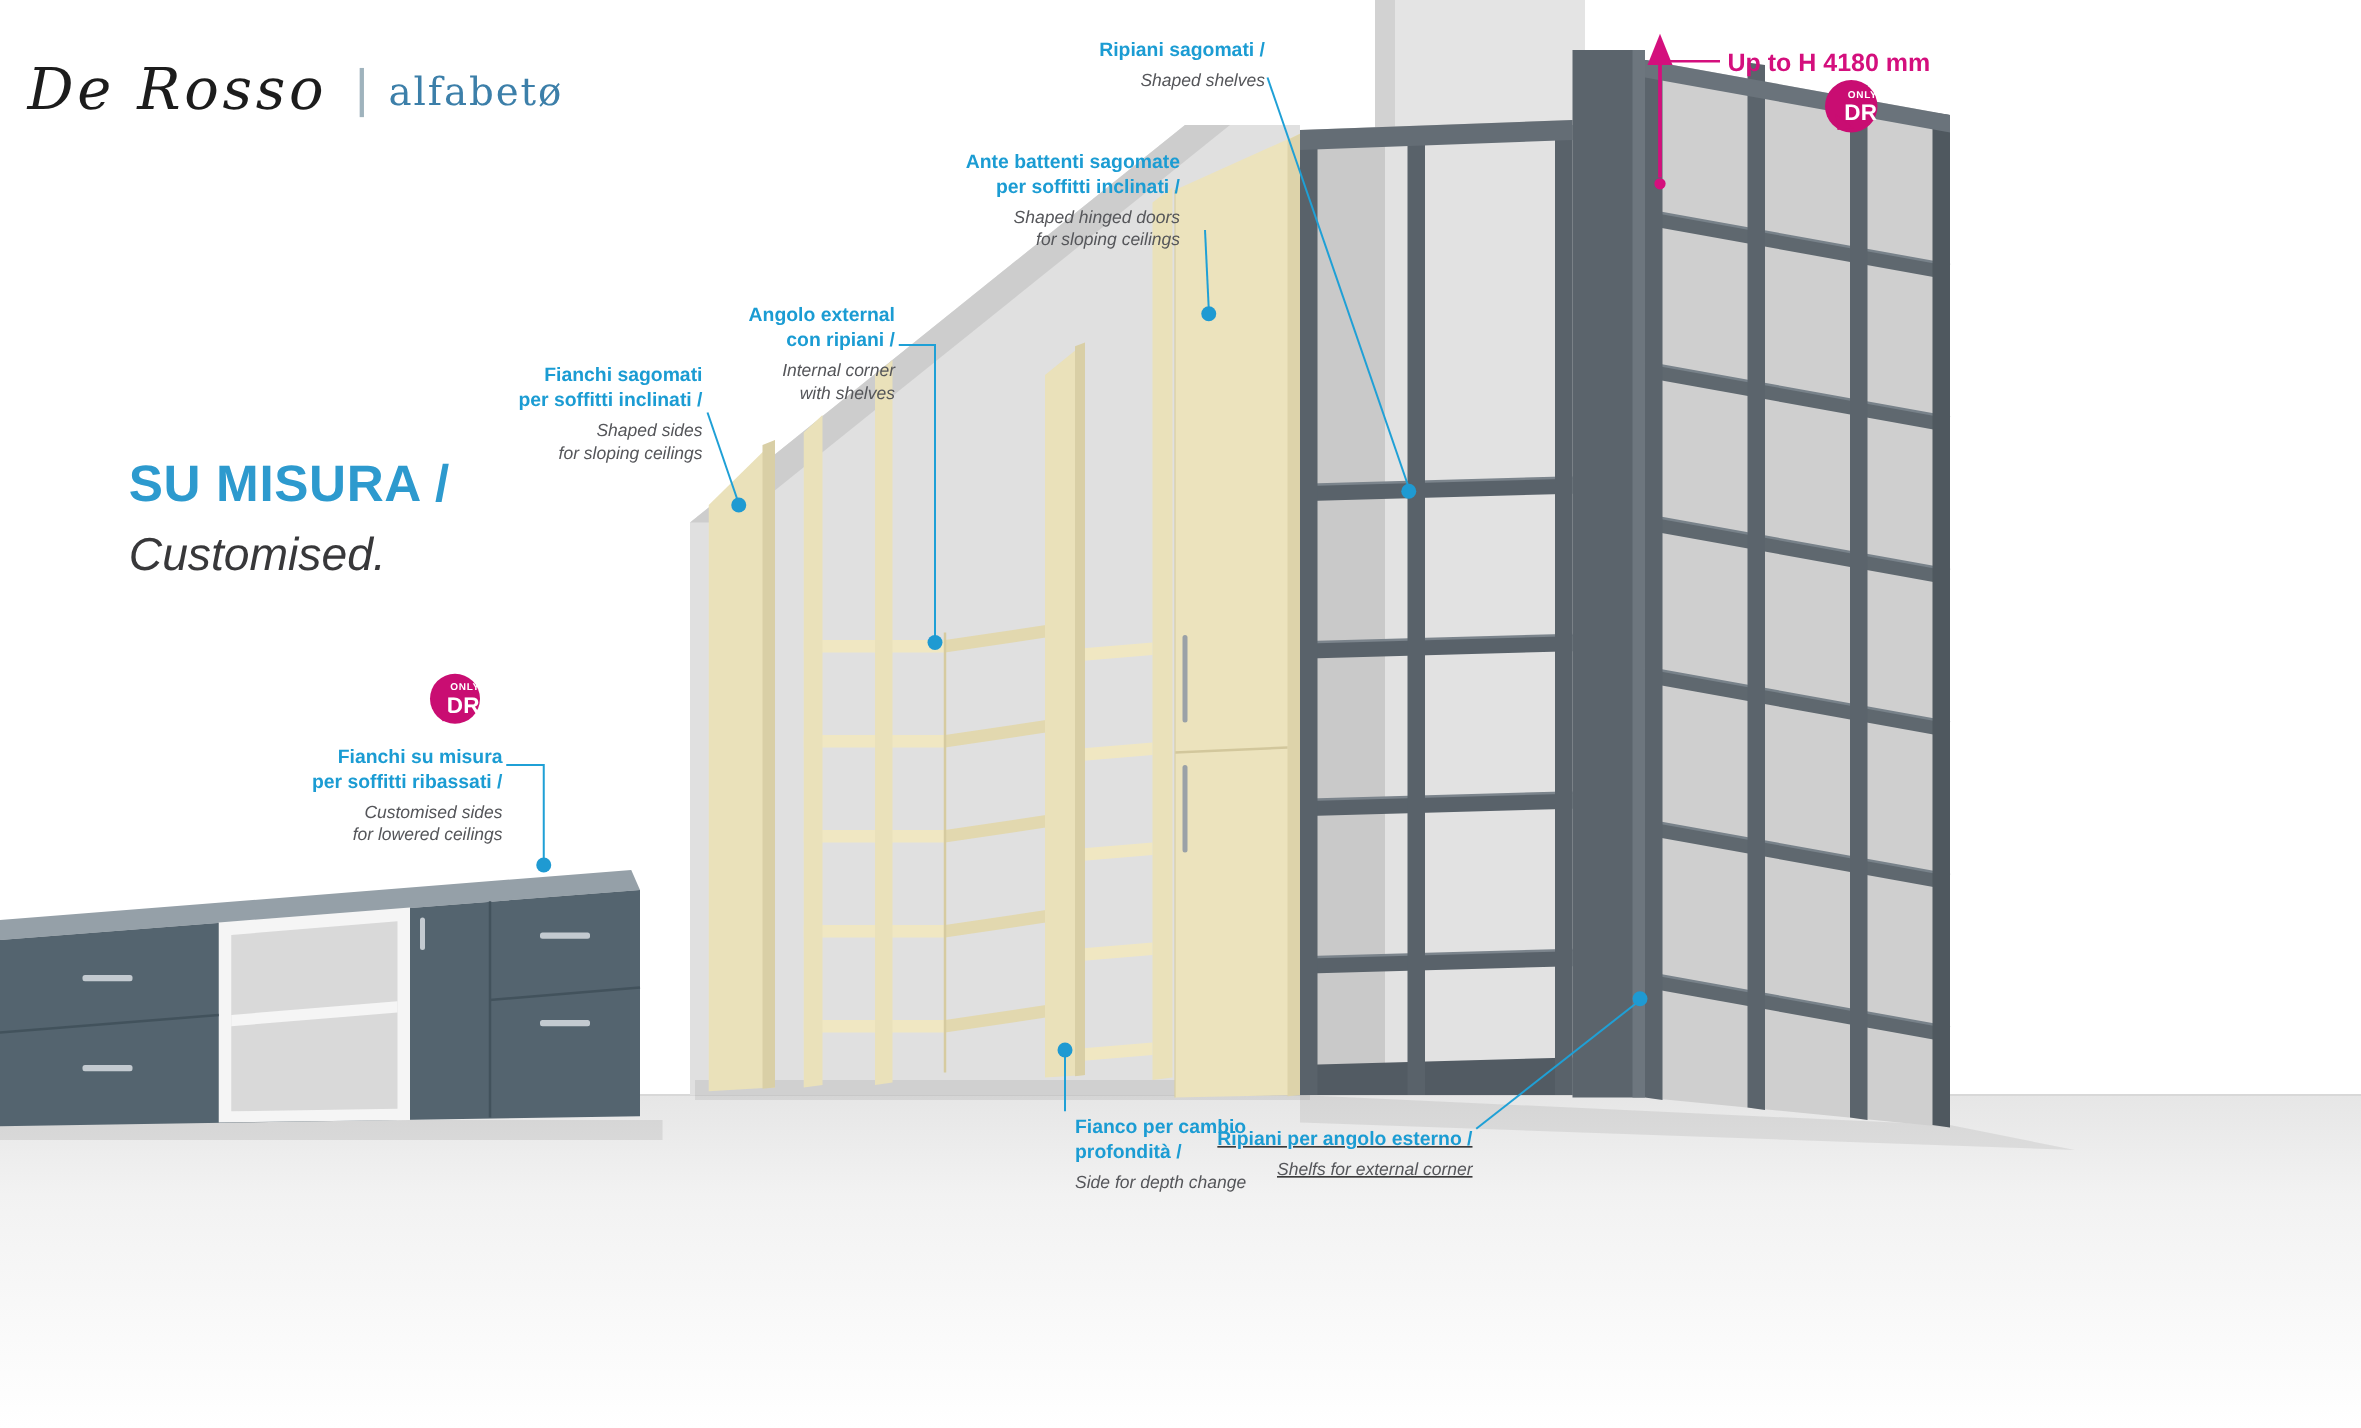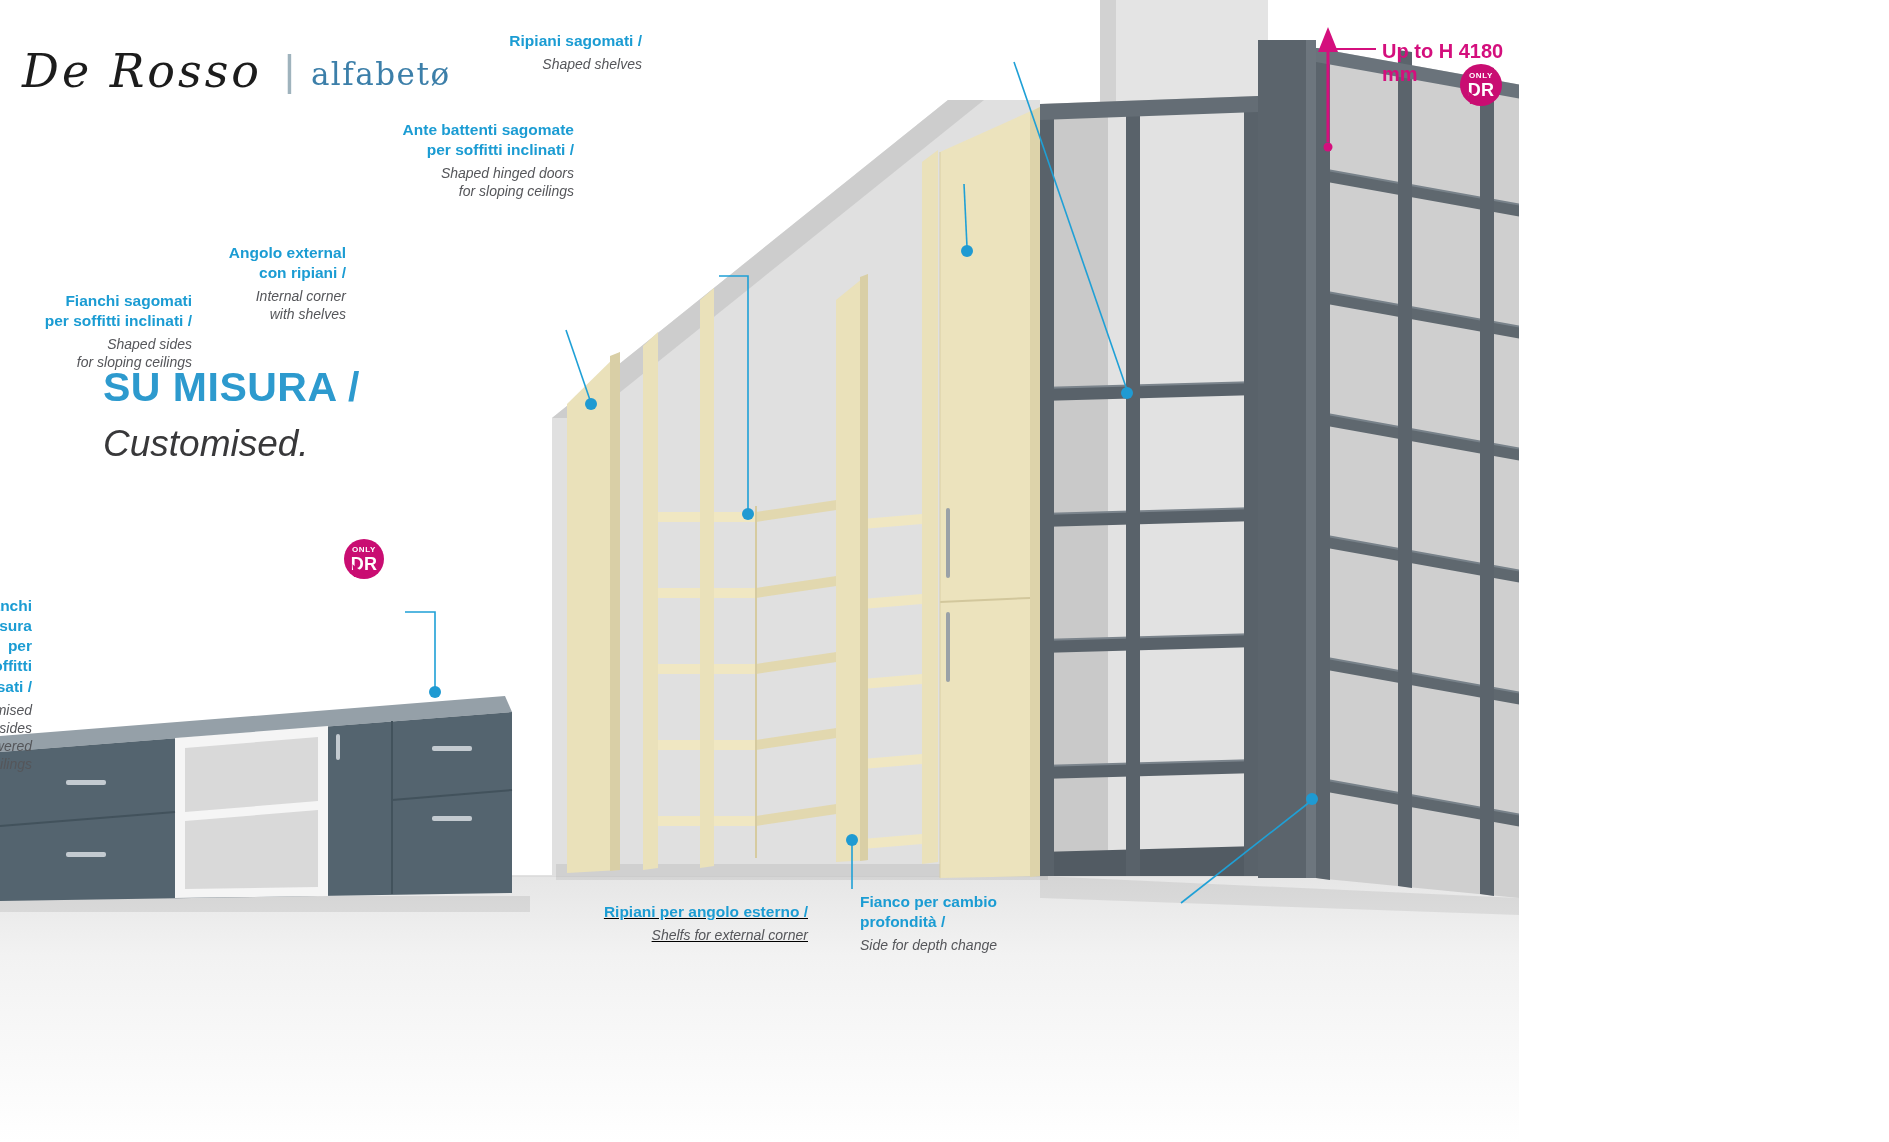--- a/index.html
+++ b/index.html
@@ -1,35 +1,35 @@
 <!DOCTYPE html>
 <html><head>
 <meta charset="utf-8">
 <style>
   *{margin:0;padding:0;box-sizing:border-box;}
   body{font-family:"Liberation Sans", sans-serif;background:#ffffff;}
-  .stage{position:relative;width:1519px;height:1142px;overflow:hidden;background:#ffffff;}
+  .stage{position:relative;width:1889px;height:1142px;overflow:hidden;background:#ffffff;}
   .scene-svg,.overlay-svg{position:absolute;left:0;top:0;width:1889px;height:1142px;}
   
   .logo-row{position:absolute;left:22px;top:44px;display:flex;align-items:center;z-index:5;}
   .logo-script{font-family:"DejaVu Serif",serif;font-style:italic;font-size:46px;color:#1c1c1c;letter-spacing:3px;}
   .logo-sep{color:#9fb3bd;font-size:42px;font-weight:300;margin:0 16px 0 22px;}
   .logo-collection{font-family:"DejaVu Serif",serif;font-size:31px;color:#3c7fa9;letter-spacing:1.5px;padding-top:6px;}
   
   .title-block{position:absolute;left:103px;top:364px;z-index:5;}
   .title-main{font-size:41px;font-weight:700;color:#2d9ace;letter-spacing:0.5px;text-align:center;}
   .title-sub{font-size:37px;font-style:italic;color:#38383a;margin-top:12px;}
   
   .callout{position:absolute;z-index:6;}
   .align-right{text-align:right;}
   .c-it{color:#1b9cd3;font-weight:700;font-size:15.5px;line-height:1.3;white-space:pre-line;}
   .c-en{color:#55565a;font-style:italic;font-size:14px;line-height:1.3;white-space:pre-line;margin-top:4px;}
   .height-label{position:absolute;left:1382px;top:40px;color:#d40f7d;font-weight:700;font-size:20px;z-index:6;}
   
-  .badge{position:absolute;background:#c90d72;color:#fff;border-radius:50%;display:flex;flex-direction:column;align-items:center;justify-content:center;z-index:6;}
+  .badge{position:absolute;background:#c90d72;color:#fff;border-radius:50%;display:flex;flex-direction:column;align-items:flex-end;justify-content:center;z-index:6;}
   .badge::after{content:"";position:absolute;left:1px;bottom:-7px;width:0;height:0;border:9px solid transparent;border-top-color:#c90d72;transform:rotate(38deg);}
   .badge .b-only{font-size:8px;font-weight:700;letter-spacing:0.6px;line-height:1.2;}
   .badge .b-dr{font-size:18px;font-weight:700;line-height:1;letter-spacing:0.3px;}
   .badge-1{left:344px;top:539px;width:40px;height:40px;}
   .badge-2{left:1460px;top:64px;width:42px;height:42px;}
 </style>
 </head>
 <body>
 
 <div class="stage">

